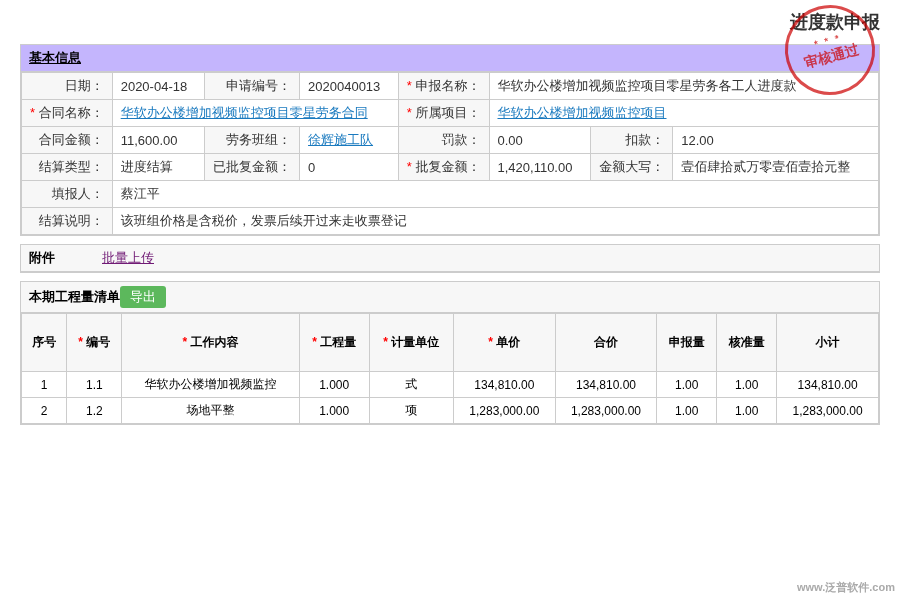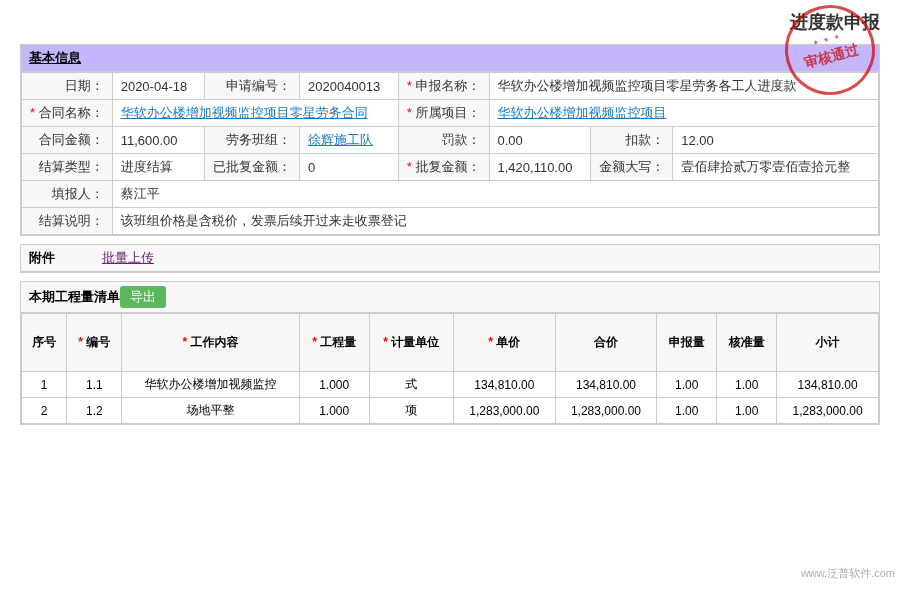--- a/index.html
+++ b/index.html
@@ -169,24 +169,25 @@
       color: red;
     }
     .work-table td {
       border: 1px solid #ccc;
       padding: 4px 6px;
       text-align: center;
       vertical-align: middle;
     }
     .watermark {
       position: absolute;
-      bottom: 19px;
+      bottom: 5px;
       right: 5px;
       font-size: 11px;
       color: #aaa;
+      font-weight: bold;
     }
   </style>
 </head>
 <body>
 
 <div class="page-container">
 
   <div class="stamp">
     <div class="stamp-inner">
       <div class="stamp-stars">* * *</div>

